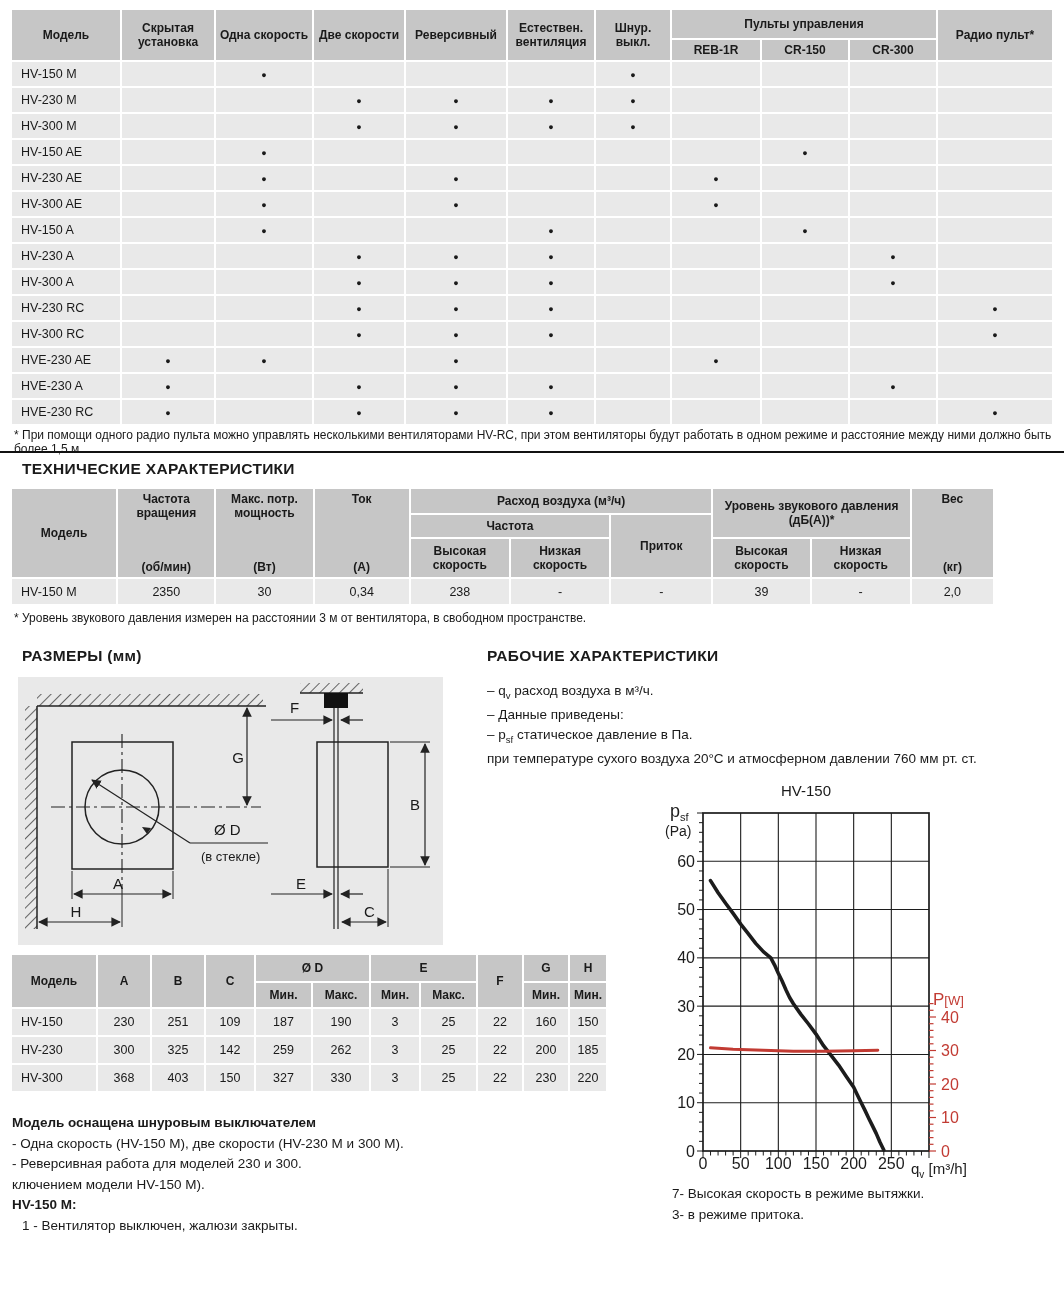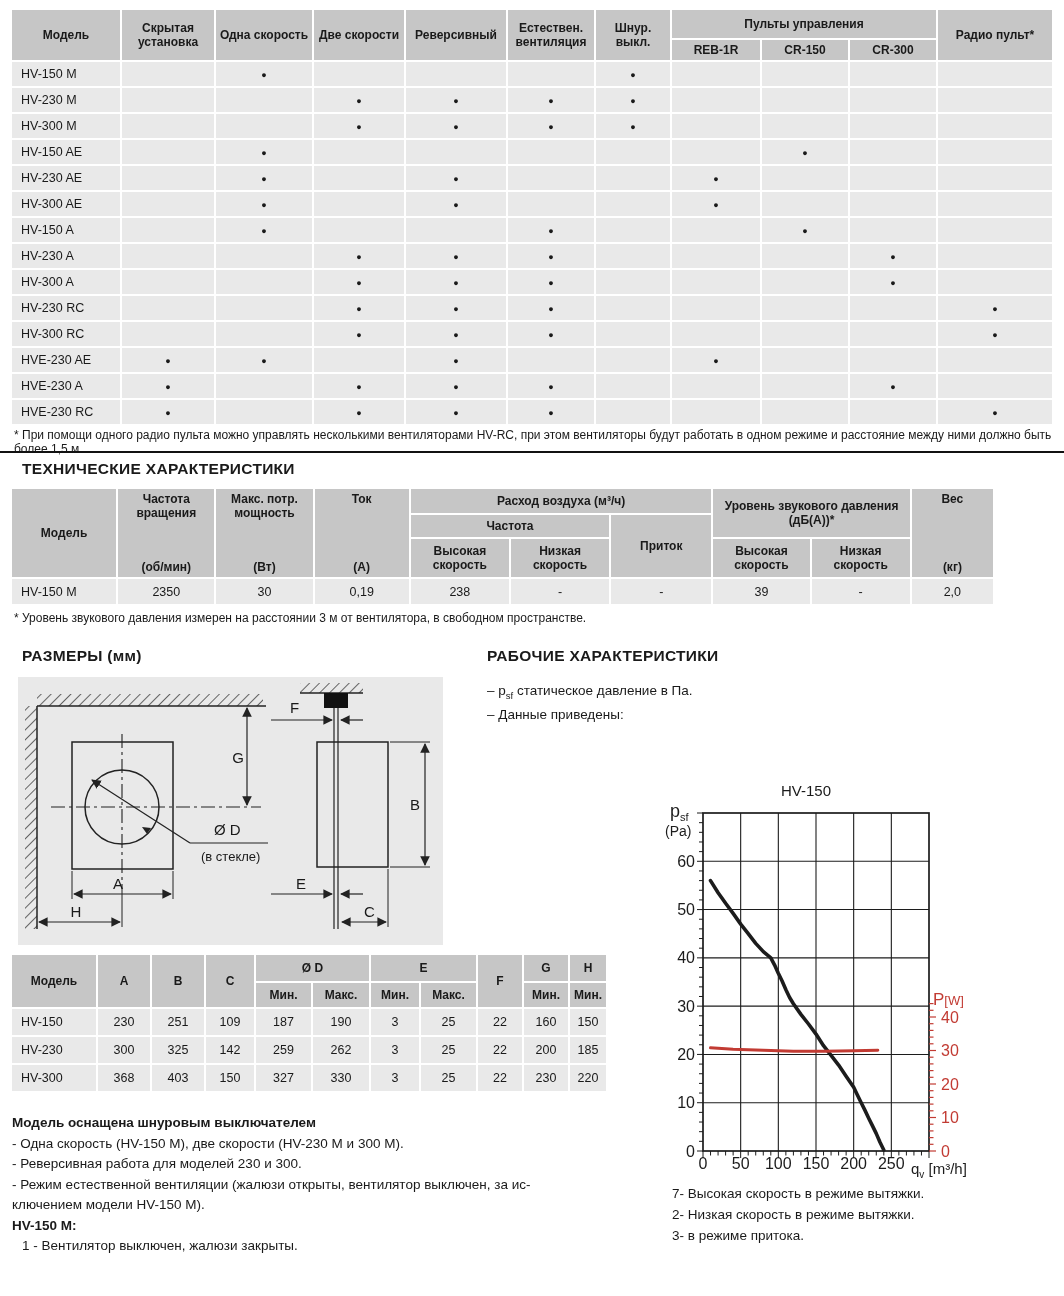--- a/index.html
+++ b/index.html
@@ -326,21 +326,21 @@
       <th>Низкая скорость</th>
       <th>Высокая скорость</th>
       <th>Низкая скорость</th>
     </tr>
   </thead>
   <tbody>
     <tr>
       <td class="model">HV-150 M</td>
       <td>2350</td>
       <td>30</td>
-      <td>0,19</td>
+      <td>0,34</td>
       <td>238</td>
       <td>-</td>
       <td>-</td>
       <td>39</td>
       <td>-</td>
       <td>2,0</td>
     </tr>
   </tbody>
 </table>
 
@@ -495,31 +495,32 @@
         <td>230</td>
         <td>220</td>
       </tr>
     </tbody>
 </table>
 
 <div id="notes-left" class="abs" style="left:12px;top:1113px;">
     <div class="bold">Модель оснащена шнуровым выключателем</div>
     <div>- Одна скорость (HV-150 М), две скорости (HV-230 М и 300 М).</div>
     <div>- Реверсивная работа для моделей 230 и 300.</div>
-    <div>- Режим естественной вентиляции (жалюзи открыты, вентилятор выключен, за ис-</div>
     <div>ключением модели HV-150 М).</div>
     <div class="bold">HV-150 М:</div>
     <div class="indent">1 - Вентилятор выключен, жалюзи закрыты.</div>
   </div>
 
 <div class="abs h1" style="left:487px;top:647px;">РАБОЧИЕ ХАРАКТЕРИСТИКИ</div>
 
 <div id="working-text" class="abs" style="left:487px;top:681px;width:570px;">
+  <div><span>– q</span><sub>v</sub><span> расход воздуха в м³/ч.</span></div>
+  <div>– Данные приведены:</div>
   <div><span>– p</span><sub>sf</sub><span> статическое давление в Па.</span></div>
-  <div>– Данные приведены:</div>
+  <div>при температуре сухого воздуха 20°С и атмосферном давлении 760 мм рт. ст.</div>
 </div>
 
 <div id="chart-title" class="abs" style="left:640px;top:782px;width:332px;">HV-150</div>
 
 <div id="chart-box" class="abs" style="left:640px;top:795px;width:424px;height:392px;"><svg width="424" height="392" viewBox="0 0 424 392">
       <g stroke="#1c1c1c" stroke-width="1.1">
         <line x1="100.66666666666666" y1="18" x2="100.66666666666666" y2="356"></line>
         <line x1="138.33333333333331" y1="18" x2="138.33333333333331" y2="356"></line>
         <line x1="176" y1="18" x2="176" y2="356"></line>
         <line x1="213.66666666666666" y1="18" x2="213.66666666666666" y2="356"></line>
@@ -651,15 +652,14 @@
       <text x="30" y="22" font-size="18" fill="#1c1c1c">p<tspan dy="4" font-size="11">sf</tspan></text>
       <text x="25" y="41" font-size="14" fill="#1c1c1c">(Pa)</text>
       <text x="271" y="379" font-size="15" fill="#1c1c1c">q<tspan dy="3.5" font-size="10">v</tspan><tspan dy="-3.5" font-size="15"> [m³/h]</tspan></text>
       <text x="293" y="210" font-size="17" fill="#c23b33">P<tspan font-size="13">[W]</tspan></text>
       <path d="M70.5 85.6 L78.1 97.7 L85.6 108.3 L93.1 118.4 L100.7 129.1 L108.2 138.7 L115.7 148.4 L123.3 156.6 L130.8 162.9 L134.6 170.1 L138.3 178.3 L142.1 186.0 L145.9 194.7 L149.6 202.5 L153.4 208.7 L160.9 219.4 L168.5 229.0 L176.0 239.1 L183.5 250.7 L191.1 260.4 L198.6 270.1 L206.1 281.2 L213.7 292.3 L217.4 300.0 L221.2 307.7 L225.0 315.4 L228.7 323.2 L232.5 330.9 L236.3 338.6 L240.0 347.3 L243.8 355.0" fill="none" stroke="#1c1c1c" stroke-width="3.6" stroke-linejoin="round" stroke-linecap="round"></path>
       <path d="M70.5 252.8 L93.1 254.2 L123.3 255.2 L153.4 256.2 L183.5 256.2 L213.7 255.8 L237.8 255.2" fill="none" stroke="#c23b33" stroke-width="3" stroke-linejoin="round" stroke-linecap="round"></path>
     </svg></div>
 
 <div id="chart-notes" class="abs note-lines" style="left:672px;top:1183px;width:380px;">
     <div>7- Высокая скорость в режиме вытяжки.</div>
-    <div>2- Низкая скорость в режиме вытяжки.</div>
     <div>3- в режиме притока.</div>
   </div>
 
 </body></html>

